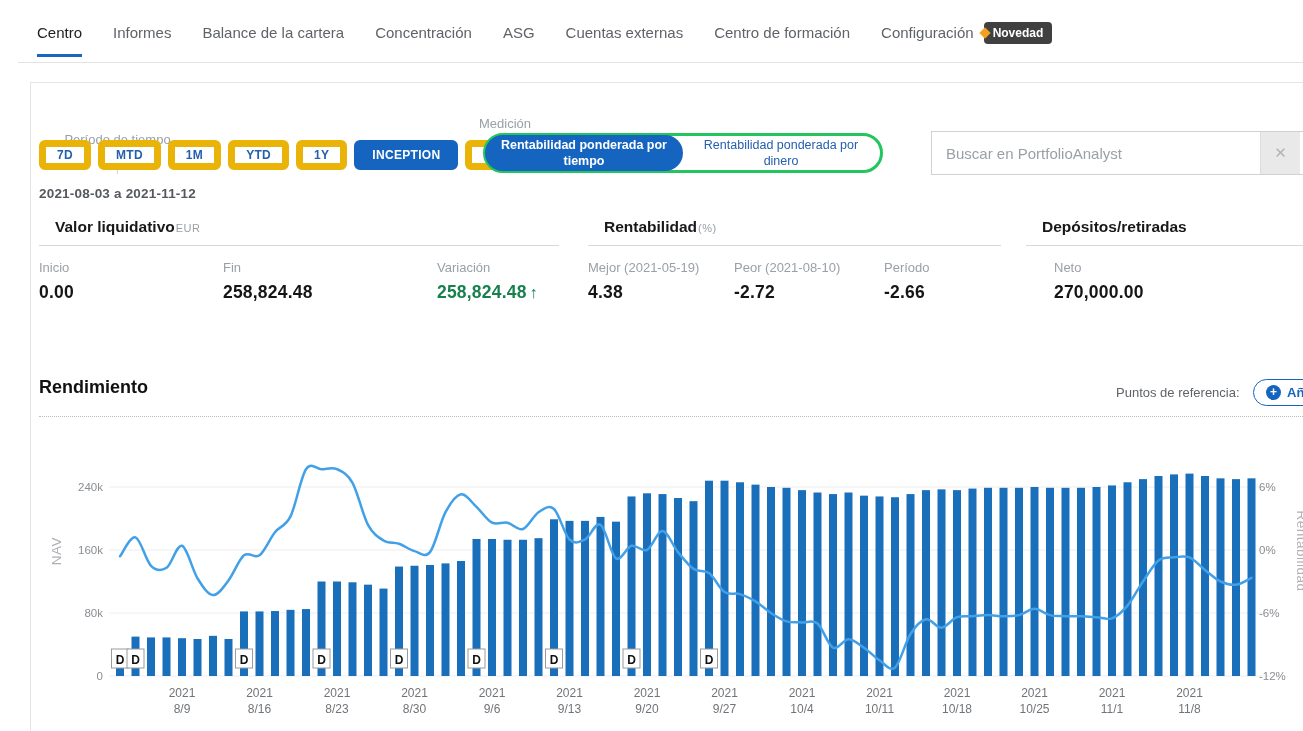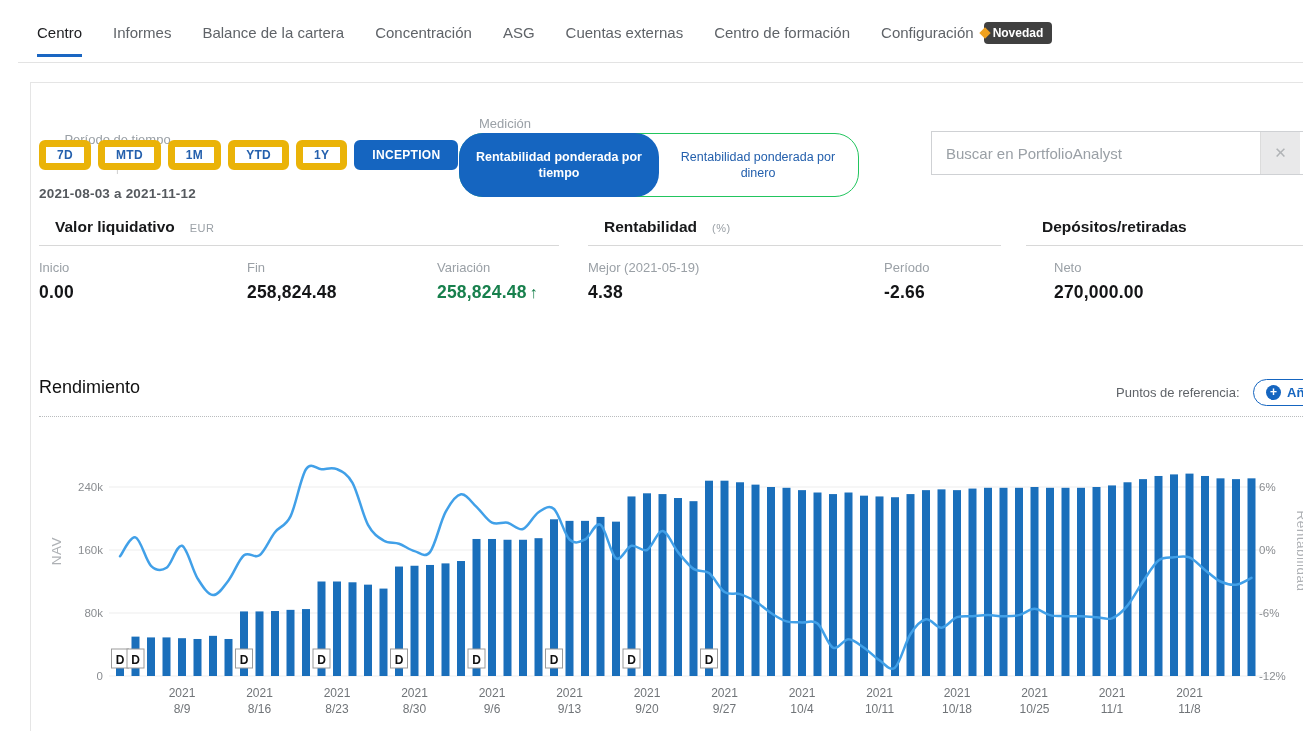--- a/index.html
+++ b/index.html
@@ -21,44 +21,44 @@
   
   .ctl-label{position:absolute;font-size:13px;color:#9aa0a6;}
   .period-row{position:absolute;left:8px;top:49px;display:flex;gap:12px;align-items:center;font-size:13px;flex-direction:column;}
   .period-row .lbl{color:#9aa0a6;}
   .period-row .sep{color:#d3d3d3;}
   .period-row .val{color:#55595e;font-weight:700;font-size:13.5px;letter-spacing:.2px;}
   .period-buttons{position:absolute;left:8px;top:57px;display:flex;gap:7px;}
   .pbtn{height:30px;padding:0 11px;border:7px solid #eab308;border-radius:6px;background:#fff;
         color:#2460ad;font-weight:700;font-size:12px;font-family:inherit;cursor:pointer;letter-spacing:.3px;}
   .pbtn.active{background:#1565c0;border-color:#1565c0;color:#fff;}
-  .measure-toggle{position:absolute;left:428px;top:50px;width:400px;height:64px;border:1px solid #22c55e;
+  .measure-toggle{position:absolute;left:452px;top:50px;width:400px;height:40px;border:3px solid #22c55e;
         border-radius:24px;display:flex;background:#fff;box-sizing:border-box;}
   .mseg{flex:1;display:flex;align-items:center;justify-content:center;text-align:center;
         font-size:12.5px;line-height:1.3;color:#2460ad;padding:0 16px;border-radius:24px;cursor:pointer;}
   .mseg.selected{background:#1565c0;color:#fff;font-weight:700;margin:-1px;}
   .search-group{position:absolute;left:900px;top:48px;height:44px;display:flex;border:1px solid #cfd1d4;background:#fff;box-sizing:border-box;}
   .search-input{width:300px;border:none;outline:none;padding:0 14px;font-size:15px;color:#3c4043;font-family:inherit;}
   .search-input::placeholder{color:#9aa0a6;}
   .search-clear{width:40px;background:#e9e9ea;border:none;border-left:1px solid #dcdcdc;color:#b0b3b6;
         font-size:15px;cursor:pointer;display:flex;align-items:center;justify-content:center;}
   .search-btn{width:76px;background:#fff;border:none;cursor:pointer;display:flex;align-items:center;padding-left:9px;}
   
   .metric-section{position:absolute;top:135px;}
   .m-title{font-size:15.5px;font-weight:700;color:#17181a;margin-left:16px;}
-  .m-unit{font-size:11px;color:#9aa0a6;font-weight:400;margin-left:15px;letter-spacing:.5px;}
+  .m-unit{font-size:11px;color:#9aa0a6;font-weight:400;margin-left:1px;letter-spacing:.5px;}
   .m-line{border-bottom:1px solid #d8d8d8;margin-top:9px;}
   .m-cols{position:relative;height:70px;}
   .m-col{position:absolute;top:14px;}
   .m-label{font-size:13px;color:#9aa0a6;white-space:nowrap;}
   .m-value{font-size:17.5px;font-weight:700;color:#141517;margin-top:7px;letter-spacing:.2px;}
   .m-value.green{color:#18804d;}
   .up-arrow{font-size:16px;margin-left:3px;}
   
-  .perf-title{position:absolute;left:8px;top:294px;font-size:18px;font-weight:400;color:#111;}
+  .perf-title{position:absolute;left:8px;top:294px;font-size:18px;font-weight:700;color:#111;}
   .bench-label{position:absolute;left:1085px;top:302px;font-size:13px;color:#5f6368;}
   .add-pill{position:absolute;left:1222px;top:296px;height:27px;border:1.5px solid #1565c0;border-radius:15px;
         background:#fff;display:flex;align-items:center;gap:6px;padding:0 12px;color:#1565c0;
         font-weight:700;font-size:13px;font-family:inherit;cursor:pointer;}
   .plus-icon{width:15px;height:15px;border-radius:50%;background:#1565c0;color:#fff;font-size:12px;
         line-height:15px;text-align:center;font-weight:700;}
   .dotted-sep{position:absolute;left:8px;top:333px;right:0;border-top:1px dotted #b9bcbe;}
   .chart-wrap{position:absolute;left:0;top:338px;width:1312px;height:310px;}
   svg{font-family:"Liberation Sans",sans-serif;}
 </style>
@@ -114,38 +114,42 @@
   </div>
 
   <div class="metric-section" style="left:8px;width:520px;">
     <div><span class="m-title">Valor liquidativo</span><span class="m-unit">EUR</span></div>
     <div class="m-line"></div>
     <div class="m-cols">
       <div class="m-col" style="left:0;">
         <div class="m-label">Inicio</div>
         <div class="m-value">0.00</div>
       </div>
-      <div class="m-col" style="left:184px;margin-left:24px;">
+      <div class="m-col" style="left:184px;">
         <div class="m-label">Fin</div>
         <div class="m-value">258,824.48</div>
       </div>
       <div class="m-col" style="left:362px;margin-left:36px;">
         <div class="m-label">Variación</div>
         <div class="m-value green"><span>258,824.48</span><span class="up-arrow">↑</span></div>
       </div>
     </div>
   </div>
 
   <div class="metric-section" style="left:557px;width:413px;">
     <div><span class="m-title">Rentabilidad</span><span class="m-unit">(%)</span></div>
     <div class="m-line"></div>
     <div class="m-cols">
       <div class="m-col" style="left:0;">
         <div class="m-label">Mejor (2021-05-19)</div>
         <div class="m-value">4.38</div>
+      </div>
+      <div class="m-col" style="left:146px;">
+        <div class="m-label">Peor (2021-08-10)</div>
+        <div class="m-value">-2.72</div>
       </div>
       <div class="m-col" style="left:296px;">
         <div class="m-label">Período</div>
         <div class="m-value">-2.66</div>
       </div>
     </div>
   </div>
 
   <div class="metric-section" style="left:995px;width:317px;">
     <div><span class="m-title">Depósitos/retiradas</span></div>

